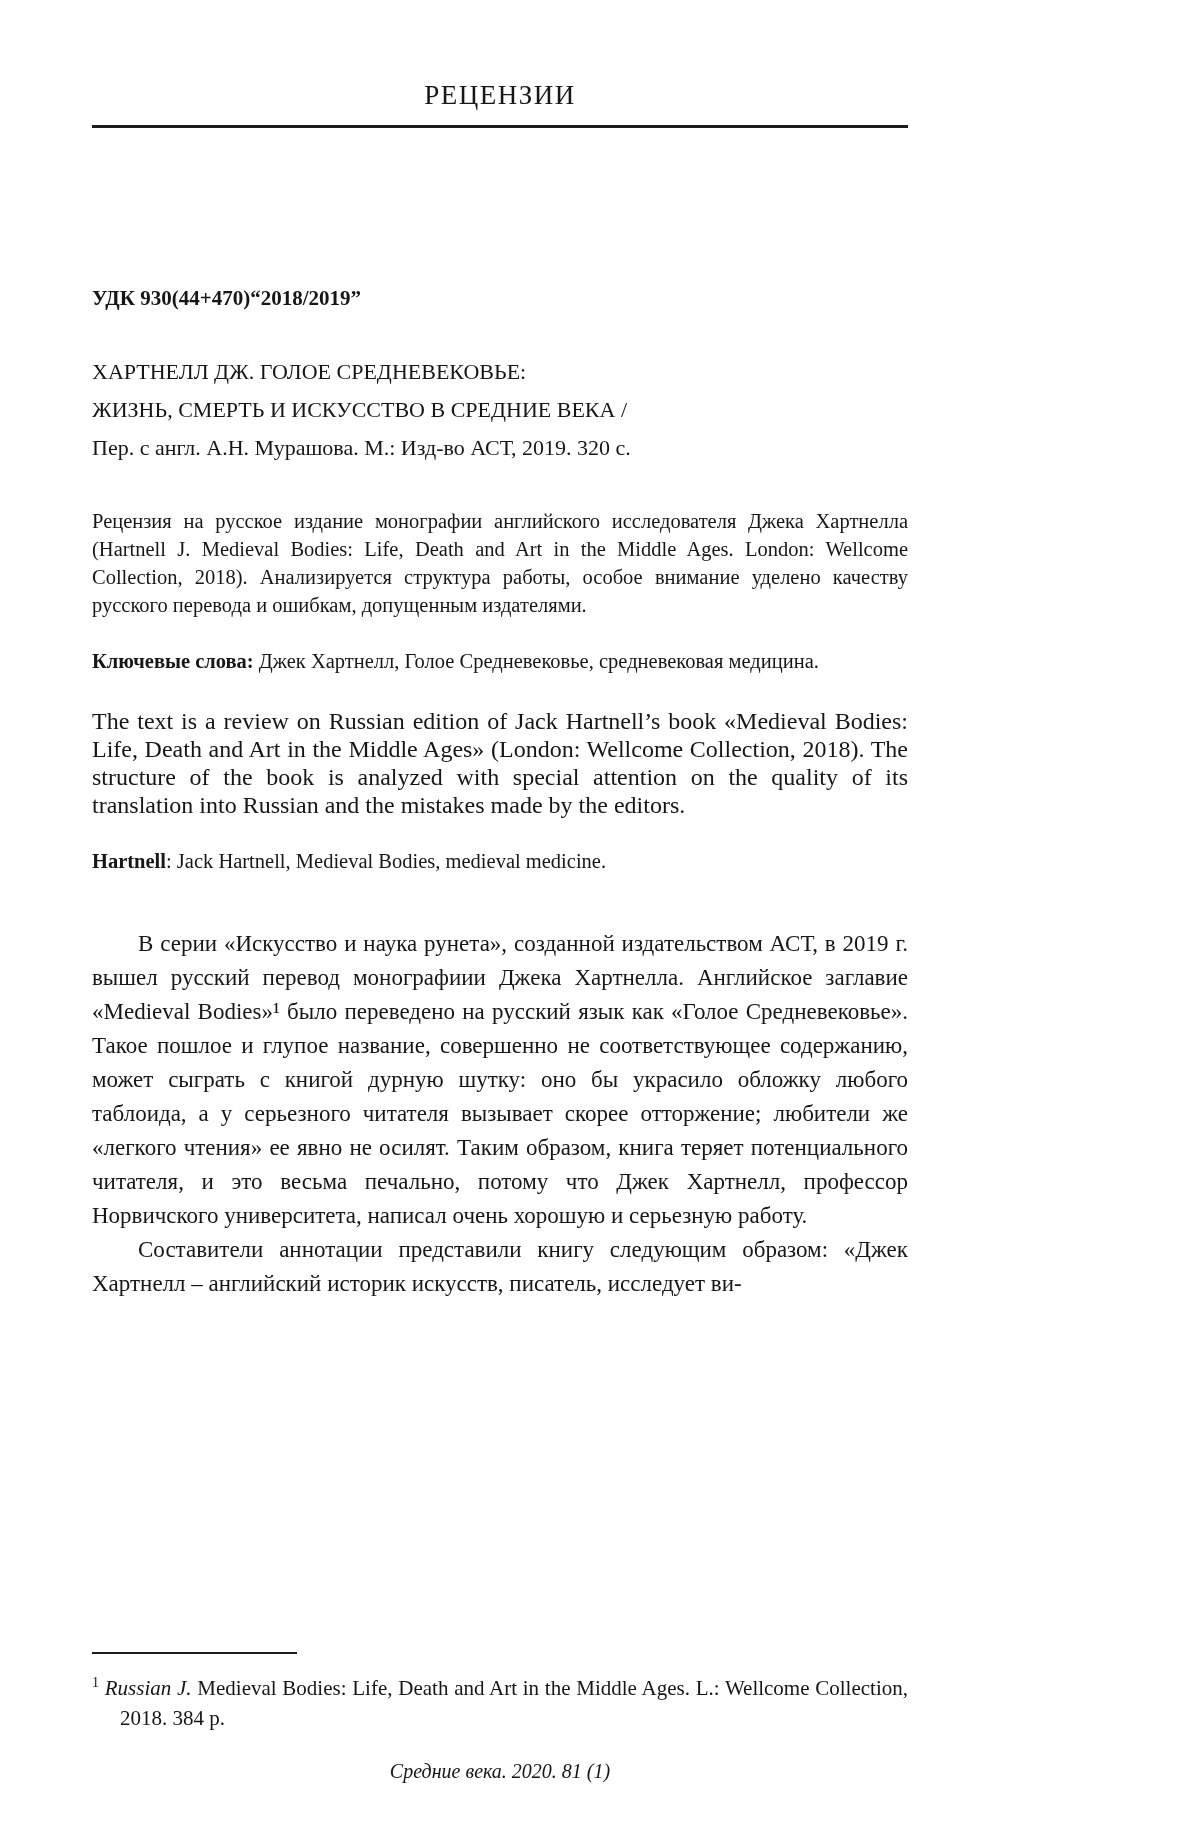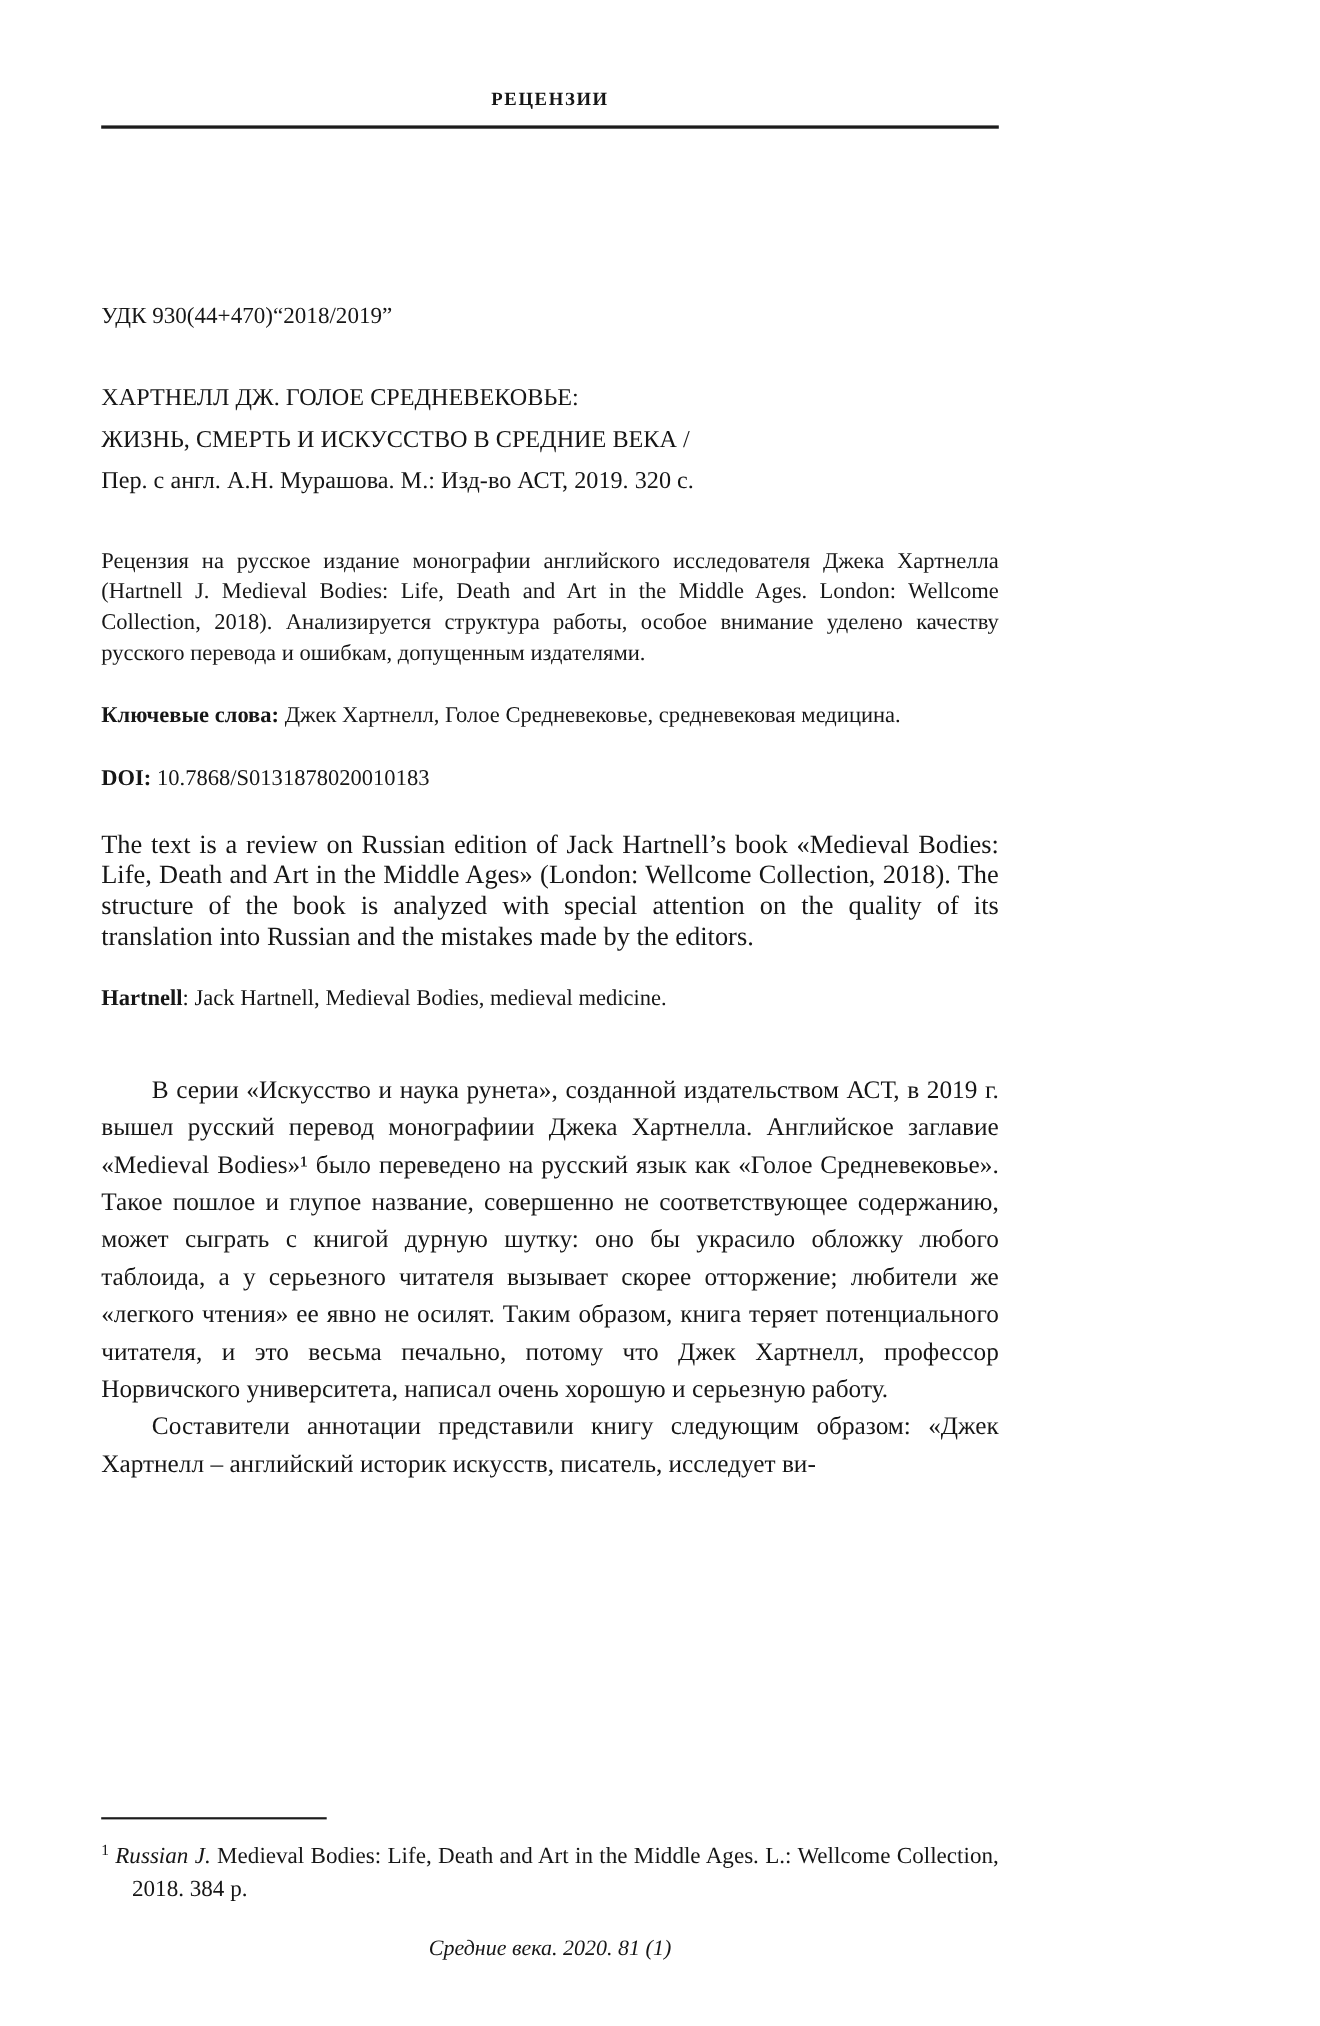--- a/index.html
+++ b/index.html
@@ -15,33 +15,33 @@
   .content {
     position: absolute;
     left: 92px;
     top: 0;
     width: 816px;
   }
   .section-header {
     margin: 0;
     padding-top: 80px;
     text-align: center;
-    font-size: 17px;
-    font-weight: bold;
+    font-size: 27px;
+    font-weight: normal;
     letter-spacing: 1.5px;
   }
   .header-rule {
     margin-top: 14px;
     border: none;
     border-top: 3px solid #1c1c1c;
     height: 0;
   }
   .udk {
     margin-top: 158px;
-    font-weight: normal;
+    font-weight: bold;
     font-size: 21px;
   }
   .title {
     margin-top: 42px;
     font-size: 22px;
     line-height: 38px;
   }
   .abstract {
     margin-top: 40px;
     font-size: 20.5px;
@@ -129,23 +129,20 @@
       <div>ЖИЗНЬ, СМЕРТЬ И ИСКУССТВО В СРЕДНИЕ ВЕКА /</div>
       <div>Пер. с англ. А.Н. Мурашова. М.: Изд-во АСТ, 2019. 320 с.</div>
     </div>
 
     <div class="abstract">Рецензия на русское издание монографии английского исследователя Джека Хартнелла (Hartnell J. Medieval Bodies: Life, Death and Art in the Middle Ages. London: Wellcome Collection, 2018). Анализируется структура работы, особое внимание уделено качеству русского перевода и ошибкам, допущенным издателями.</div>
 
     <div class="kw">
       <b class="lbl">Ключевые слова:</b><span> Джек Хартнелл, Голое Средневековье, средневековая медицина.</span>
     </div>
 
-    <div class="doi">
-      <b class="lbl">DOI:</b><span> 10.7868/S0131878020010183</span>
-    </div>
 
     <div class="abstract-en">The text is a review on Russian edition of Jack Hartnell’s book «Medieval Bodies: Life, Death and Art in the Middle Ages» (London: Wellcome Collection, 2018). The structure of the book is analyzed with special attention on the quality of its translation into Russian and the mistakes made by the editors.</div>
 
     <div class="kw-en">
       <b class="lbl">Hartnell</b><span>: Jack Hartnell, Medieval Bodies, medieval medicine.</span>
     </div>
 
     <div class="body-text">
       <p>В серии «Искусство и наука рунета», созданной издательством АСТ, в 2019 г. вышел русский перевод монографиии Джека Хартнелла. Английское заглавие «Medieval Bodies»¹ было переведено на русский язык как «Голое Средневековье». Такое пошлое и глупое название, совершенно не соответствующее содержанию, может сыграть с книгой дурную шутку: оно бы украсило обложку любого таблоида, а у серьезного читателя вызывает скорее отторжение; любители же «легкого чтения» ее явно не осилят. Таким образом, книга теряет потенциального читателя, и это весьма печально, потому что Джек Хартнелл, профессор Норвичского университета, написал очень хорошую и серьезную работу.</p>
       <p>Составители аннотации представили книгу следующим образом: «Джек Хартнелл – английский историк искусств, писатель, исследует ви-</p>

